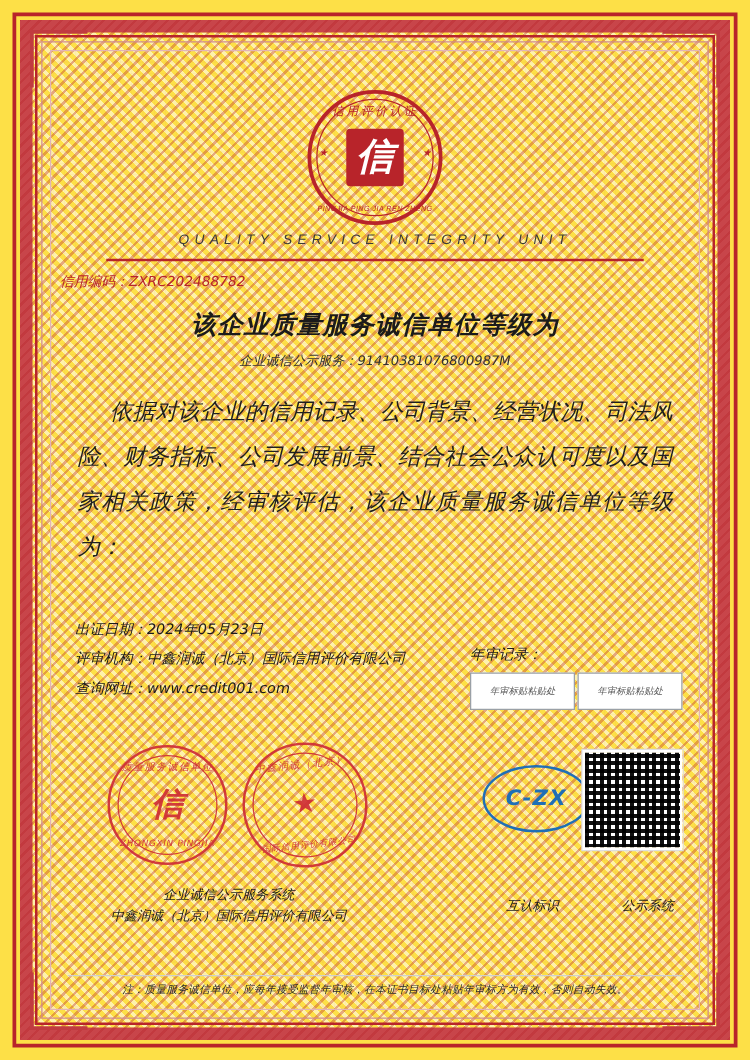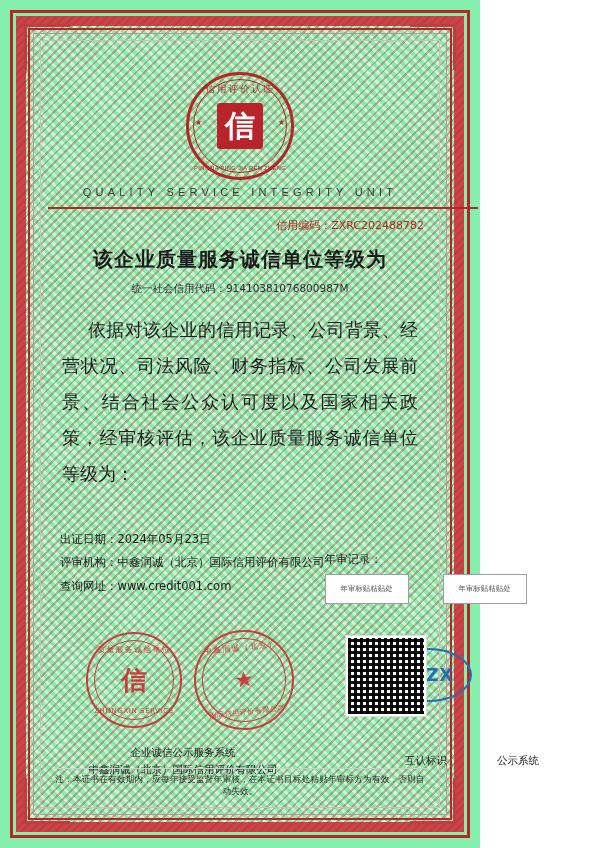--- a/index.html
+++ b/index.html
@@ -9,24 +9,25 @@
   }
   body {
     width: 600px;
     height: 848px;
     font-family: "Liberation Sans", sans-serif;
     overflow: hidden;
   }
 
   .certificate {
     position: relative;
-    width: 480px;
+    width: 600px;
     height: 848px;
-    background: #86efac;
-    box-sizing: border-box;
+    background: #fde047;
+    box-sizing: border-box;
+    font-style: italic;
   }
 
   
   .border-outer {
     position: absolute;
     left: 10px; top: 10px; right: 10px; bottom: 10px;
     border: 3px solid #b8242a;
     box-sizing: border-box;
   }
   .border-ornament {
@@ -199,21 +200,20 @@
   .title-rule {
     margin: 9px auto 0;
     width: 430px;
     height: 1.5px;
     background: #b8242a;
   }
 
   
   .credit-code {
     margin-top: 9px;
-    text-align: right;
     padding-right: 8px;
     font-size: 11px;
     color: #b8242a;
     font-family: "DejaVu Sans", sans-serif;
   }
 
   
   .company {
     margin-top: 13px;
     text-align: center;
@@ -274,21 +274,21 @@
     padding-top: 24px;
   }
   .annual-label {
     font-size: 11.5px;
     color: #1b1b1b;
     font-family: "DejaVu Sans", sans-serif;
     margin-bottom: 7px;
   }
   .sticker-row {
     display: flex;
-    gap: 34px;
+    gap: 2px;
   }
   .sticker {
     width: 82px;
     height: 28px;
     border: 1px solid #9aa0a6;
     display: flex;
     align-items: center;
     justify-content: center;
     font-size: 7.5px;
     color: #5a5a5a;
@@ -455,21 +455,21 @@
     <div class="title-en">QUALITY SERVICE INTEGRITY UNIT</div>
     <div class="title-rule"></div>
 
     <div class="credit-code">
       <span>信用编码：</span><span>ZXRC202488782</span>
     </div>
 
     <div class="company">该企业质量服务诚信单位等级为</div>
 
     <div class="usci">
-      <span>统一社会信用代码：</span><span>91410381076800987M</span>
+      <span>企业诚信公示服务：</span><span>91410381076800987M</span>
     </div>
 
     <div class="body-text">依据对该企业的信用记录、公司背景、经营状况、司法风险、财务指标、公司发展前景、结合社会公众认可度以及国家相关政策，经审核评估，该企业质量服务诚信单位等级为：</div>
 
 
     <div class="details">
       <div class="details-left">
         <div class="row">
           <span>出证日期：</span><span>2024年05月23日</span>
         </div>
@@ -488,21 +488,21 @@
           <div class="sticker">年审标贴粘贴处</div>
         </div>
       </div>
     </div>
 
     <div class="seal-area">
       <div class="seal seal-1">
         <div class="seal-inner"></div>
         <div class="seal-top">质量服务诚信单位</div>
         <div class="seal-core">信</div>
-        <div class="seal-bottom">ZHONGXIN SERVICE</div>
+        <div class="seal-bottom">ZHONGXIN PINGJIA</div>
       </div>
 
       <div class="seal seal-2">
         <div class="seal-inner"></div>
         <div class="seal-top">中鑫润诚（北京）</div>
         <div class="seal-core">★</div>
         <div class="seal-bottom">国际信用评价有限公司</div>
       </div>
 
       <div class="mark-czx">C-ZX</div>
@@ -512,16 +512,16 @@
 
     <div class="footer-labels">
       <div class="fl-1">
         <div>企业诚信公示服务系统</div>
         <div>中鑫润诚（北京）国际信用评价有限公司</div>
       </div>
       <div class="fl-2">互认标识</div>
       <div class="fl-3">公示系统</div>
     </div>
 
-    <div class="note">注：本证书在有效期内，应每年接受监督年审核，在本证书目标处粘贴年审标方为有效，否则自动失效。</div>
+    <div class="note">注：质量服务诚信单位，应每年接受监督年审核，在本证书目标处粘贴年审标方为有效，否则自动失效。</div>
 
   </div>
 </div>
 
 </body></html>

